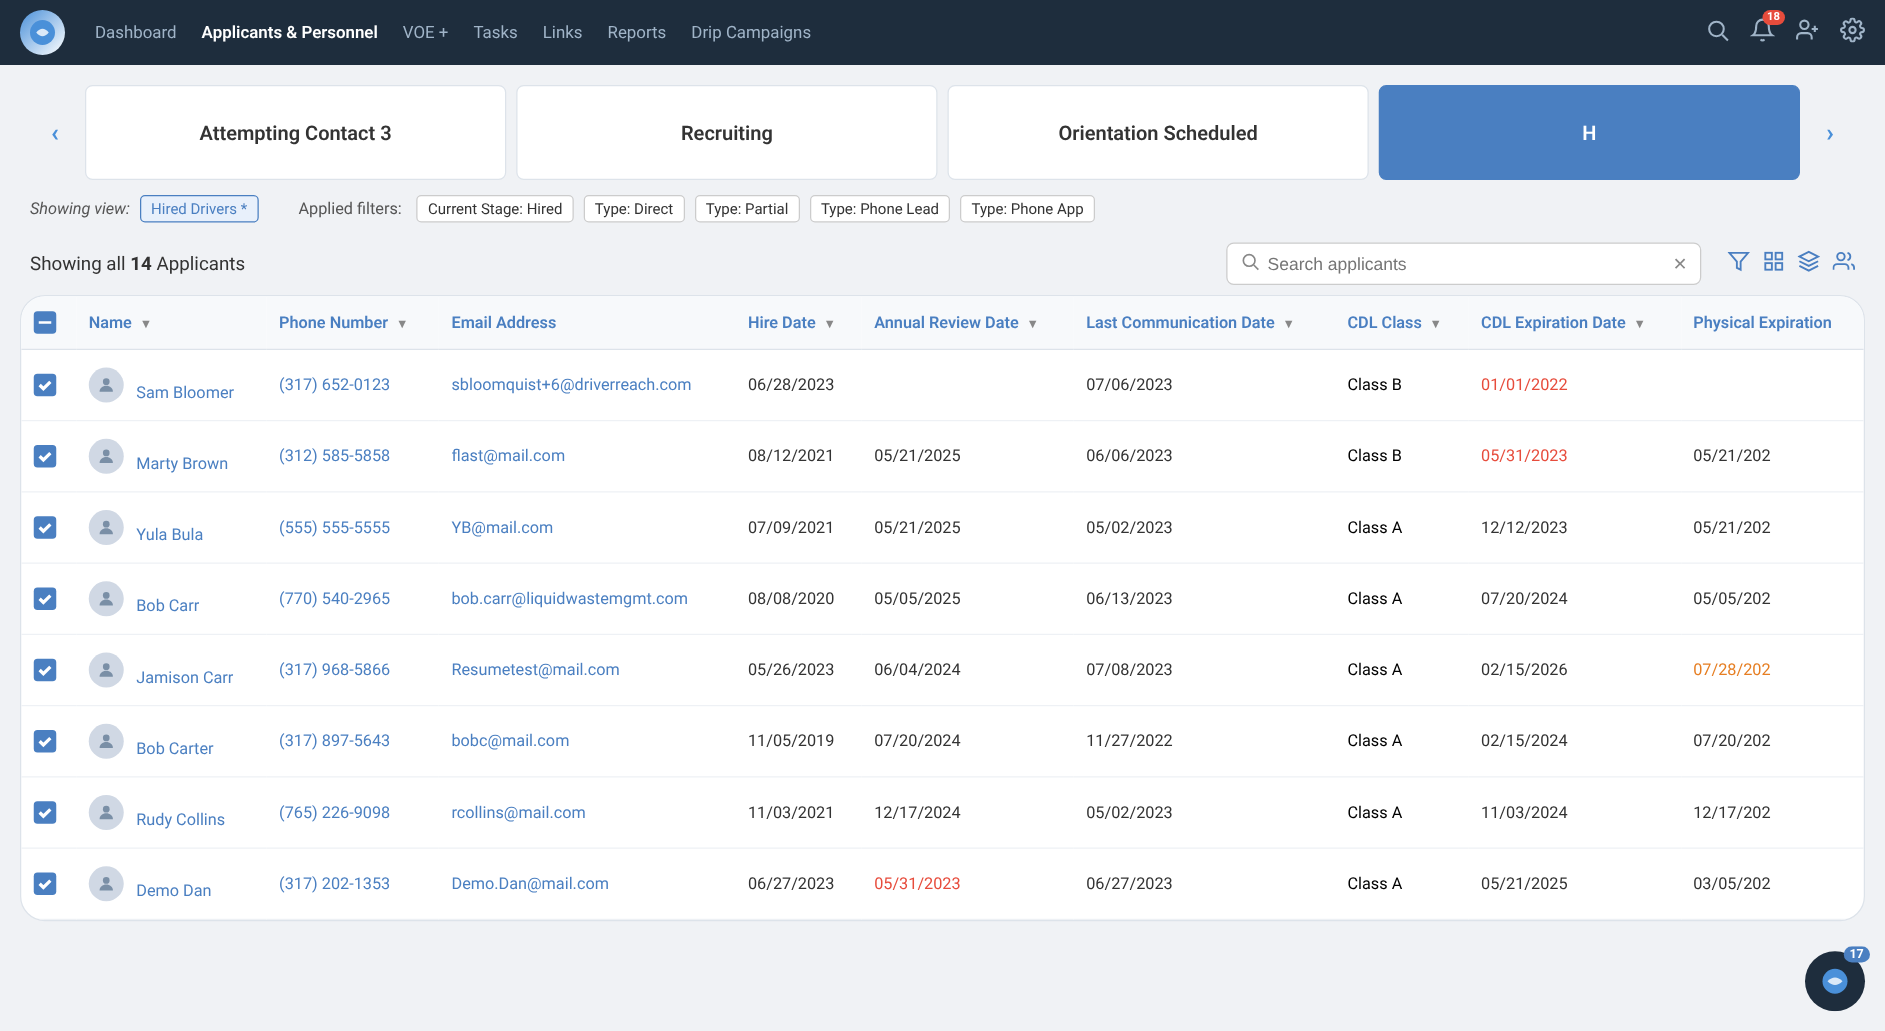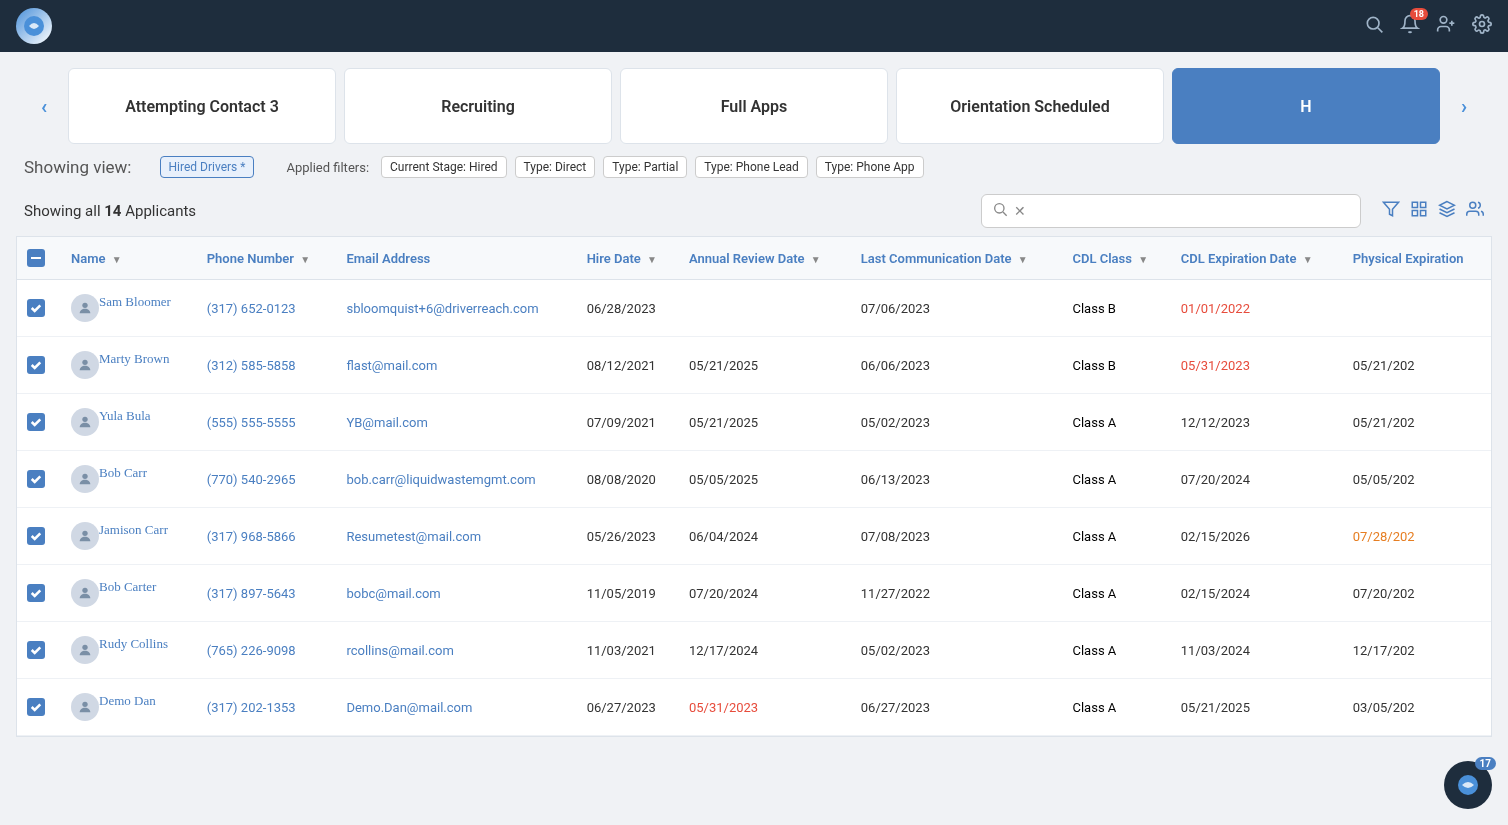--- a/index.html
+++ b/index.html
@@ -90,21 +90,21 @@
     }
 
     
     .filters-row {
       display: flex;
       align-items: center;
       padding: 12px 24px;
       gap: 8px;
       flex-wrap: wrap;
     }
-    .showing-view-label { font-size: 17px; color: #555; margin-right: 20px; }
+    .showing-view-label { font-size: 13px; color: #555; margin-right: 0; font-style: italic; }
     .filter-chip {
       background: #fff;
       border: 1px solid #ccc;
       border-radius: 4px;
       padding: 3px 8px;
       font-size: 12px;
       color: #333;
       cursor: pointer;
     }
     .filter-chip.active-view {
@@ -141,21 +141,21 @@
       background: transparent;
     }
     .search-clear { color: #888; cursor: pointer; font-size: 14px; }
     .toolbar-icons { display: flex; gap: 10px; align-items: center; }
     .toolbar-icon { color: #4a7fc1; font-size: 18px; cursor: pointer; }
 
     
     .table-container {
       margin: 0 16px 16px 16px;
       background: #fff;
-      border-radius: 0;
+      border-radius: 20px;
       border: 1px solid #dde3ea;
       overflow: auto;
     }
     table {
       width: 100%;
       border-collapse: collapse;
       font-size: 13px;
     }
     thead tr {
       background: #f7f9fb;
@@ -169,21 +169,21 @@
       white-space: nowrap;
       cursor: pointer;
       user-select: none;
     }
     thead th .sort-arrow { color: #888; font-size: 10px; margin-left: 3px; }
     thead th:first-child { width: 44px; text-align: center; }
     tbody tr { border-bottom: 1px solid #eef1f5; }
     tbody td { padding: 14px 10px; vertical-align: middle; }
     tbody td:first-child { text-align: center; }
     .avatar-cell {
-      display: flex; align-items: flex-start; gap: 0; font-family: Liberation Serif, serif;
+      display: flex; align-items: flex-end; gap: 10px;
     }
     .avatar-icon {
       width: 28px; height: 28px;
       border-radius: 50%;
       background: #d0d8e4;
       display: flex; align-items: center; justify-content: center;
       color: #7a8fa6; font-size: 14px;
       flex-shrink: 0;
     }
     .name-link { color: #4a7fc1; text-decoration: none; cursor: pointer; }
@@ -236,20 +236,29 @@
 </head>
 <body>
 
 <nav class="top-nav">
   <div class="logo">
     <svg width="22" height="22" viewBox="0 0 22 22">
       <circle cx="11" cy="11" r="10" fill="#4a90d9"></circle>
       <path d="M6 11 Q11 5 16 11 Q11 17 6 11Z" fill="#fff" opacity="0.8"></path>
     </svg>
   </div>
+  <div class="nav-links">
+    <span class="nav-link">Dashboard</span>
+    <span class="nav-link active">Applicants &amp; Personnel</span>
+    <span class="nav-link">VOE +</span>
+    <span class="nav-link">Tasks</span>
+    <span class="nav-link">Links</span>
+    <span class="nav-link">Reports</span>
+    <span class="nav-link">Drip Campaigns</span>
+  </div>
   <div class="nav-icons">
     <span class="nav-icon-btn">
       <svg width="20" height="20" fill="none" stroke="#a0b4c8" stroke-width="2" viewBox="0 0 24 24">
           <circle cx="11" cy="11" r="7"></circle>
           <line x1="16.5" y1="16.5" x2="22" y2="22"></line>
         </svg>
     </span>
     <span class="nav-icon-btn" style="position:relative;">
       <svg width="20" height="20" fill="none" stroke="#a0b4c8" stroke-width="2" viewBox="0 0 24 24">
           <path d="M18 8A6 6 0 0 0 6 8c0 7-3 9-3 9h18s-3-2-3-9"></path>
@@ -271,21 +280,20 @@
           <path d="M19.4 15a1.65 1.65 0 0 0 .33 1.82l.06.06a2 2 0 0 1-2.83 2.83l-.06-.06a1.65 1.65 0 0 0-1.82-.33 1.65 1.65 0 0 0-1 1.51V21a2 2 0 0 1-4 0v-.09A1.65 1.65 0 0 0 9 19.4a1.65 1.65 0 0 0-1.82.33l-.06.06a2 2 0 0 1-2.83-2.83l.06-.06A1.65 1.65 0 0 0 4.68 15a1.65 1.65 0 0 0-1.51-1H3a2 2 0 0 1 0-4h.09A1.65 1.65 0 0 0 4.6 9a1.65 1.65 0 0 0-.33-1.82l-.06-.06a2 2 0 0 1 2.83-2.83l.06.06A1.65 1.65 0 0 0 9 4.68a1.65 1.65 0 0 0 1-1.51V3a2 2 0 0 1 4 0v.09a1.65 1.65 0 0 0 1 1.51 1.65 1.65 0 0 0 1.82-.33l.06-.06a2 2 0 0 1 2.83 2.83l-.06.06A1.65 1.65 0 0 0 19.4 9a1.65 1.65 0 0 0 1.51 1H21a2 2 0 0 1 0 4h-.09a1.65 1.65 0 0 0-1.51 1z"></path>
         </svg>
     </span>
   </div>
 </nav>
 
 <div class="stage-tabs">
   <div class="stage-arrow">‹</div>
   <div class="stage-tab">Attempting Contact 3</div>
   <div class="stage-tab">Recruiting</div>
-  <div class="stage-tab">Full Apps</div>
   <div class="stage-tab">Orientation Scheduled</div>
   <div class="stage-tab active">H</div>
   <div class="stage-arrow">›</div>
 </div>
 
 <div class="filters-row">
   <span class="showing-view-label">Showing view:</span>
   <span class="filter-chip active-view">Hired Drivers *</span>
   <span class="applied-label">Applied filters:</span>
   <span class="filter-chip">Current Stage: Hired</span>
@@ -299,20 +307,21 @@
   <span class="showing-all-text">
     <span>Showing all</span> <strong>14</strong> <span>Applicants</span>
   </span>
   <div class="search-bar">
     <span>
       <svg width="16" height="16" fill="none" stroke="#888" stroke-width="2" viewBox="0 0 24 24">
           <circle cx="11" cy="11" r="7"></circle>
           <line x1="16.5" y1="16.5" x2="22" y2="22"></line>
         </svg>
     </span>
+    <input type="text" placeholder="Search applicants" style="">
     <span class="search-clear">✕</span>
   </div>
   <div class="toolbar-icons">
     <span class="toolbar-icon">
       <svg width="18" height="18" fill="none" stroke="#4a7fc1" stroke-width="2" viewBox="0 0 24 24">
           <polygon points="22 3 2 3 10 12.46 10 19 14 21 14 12.46 22 3"></polygon>
         </svg>
     </span>
     <span class="toolbar-icon">
       <svg width="18" height="18" fill="none" stroke="#4a7fc1" stroke-width="2" viewBox="0 0 24 24">

